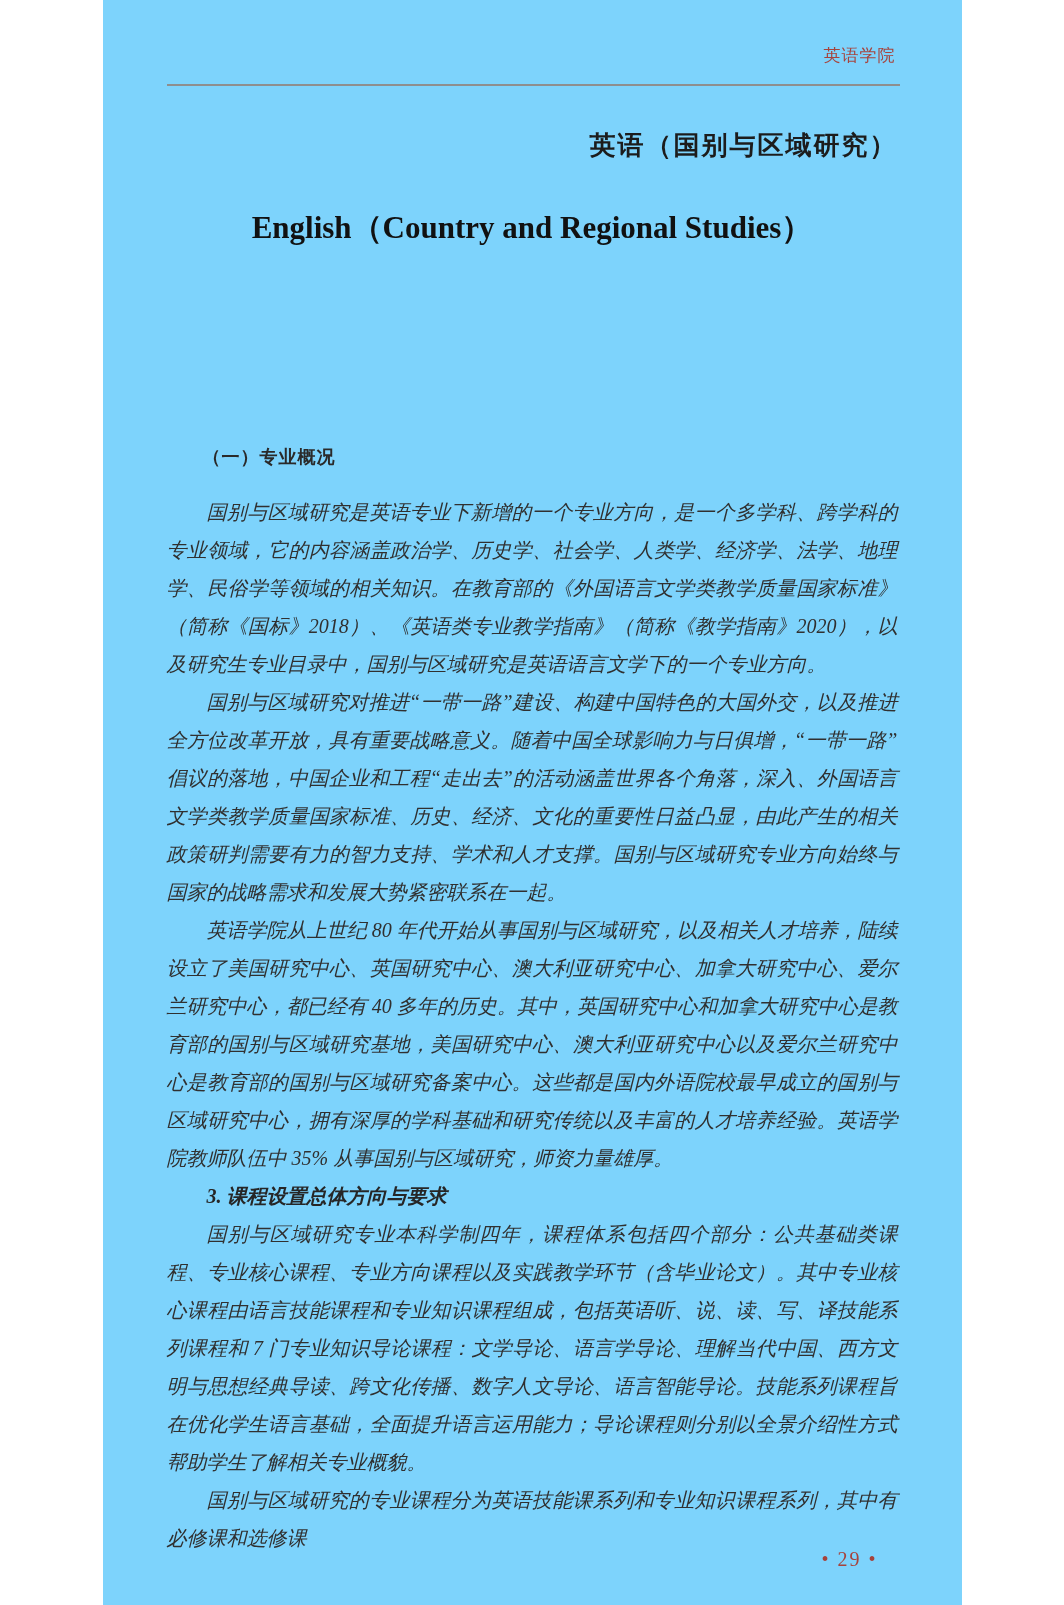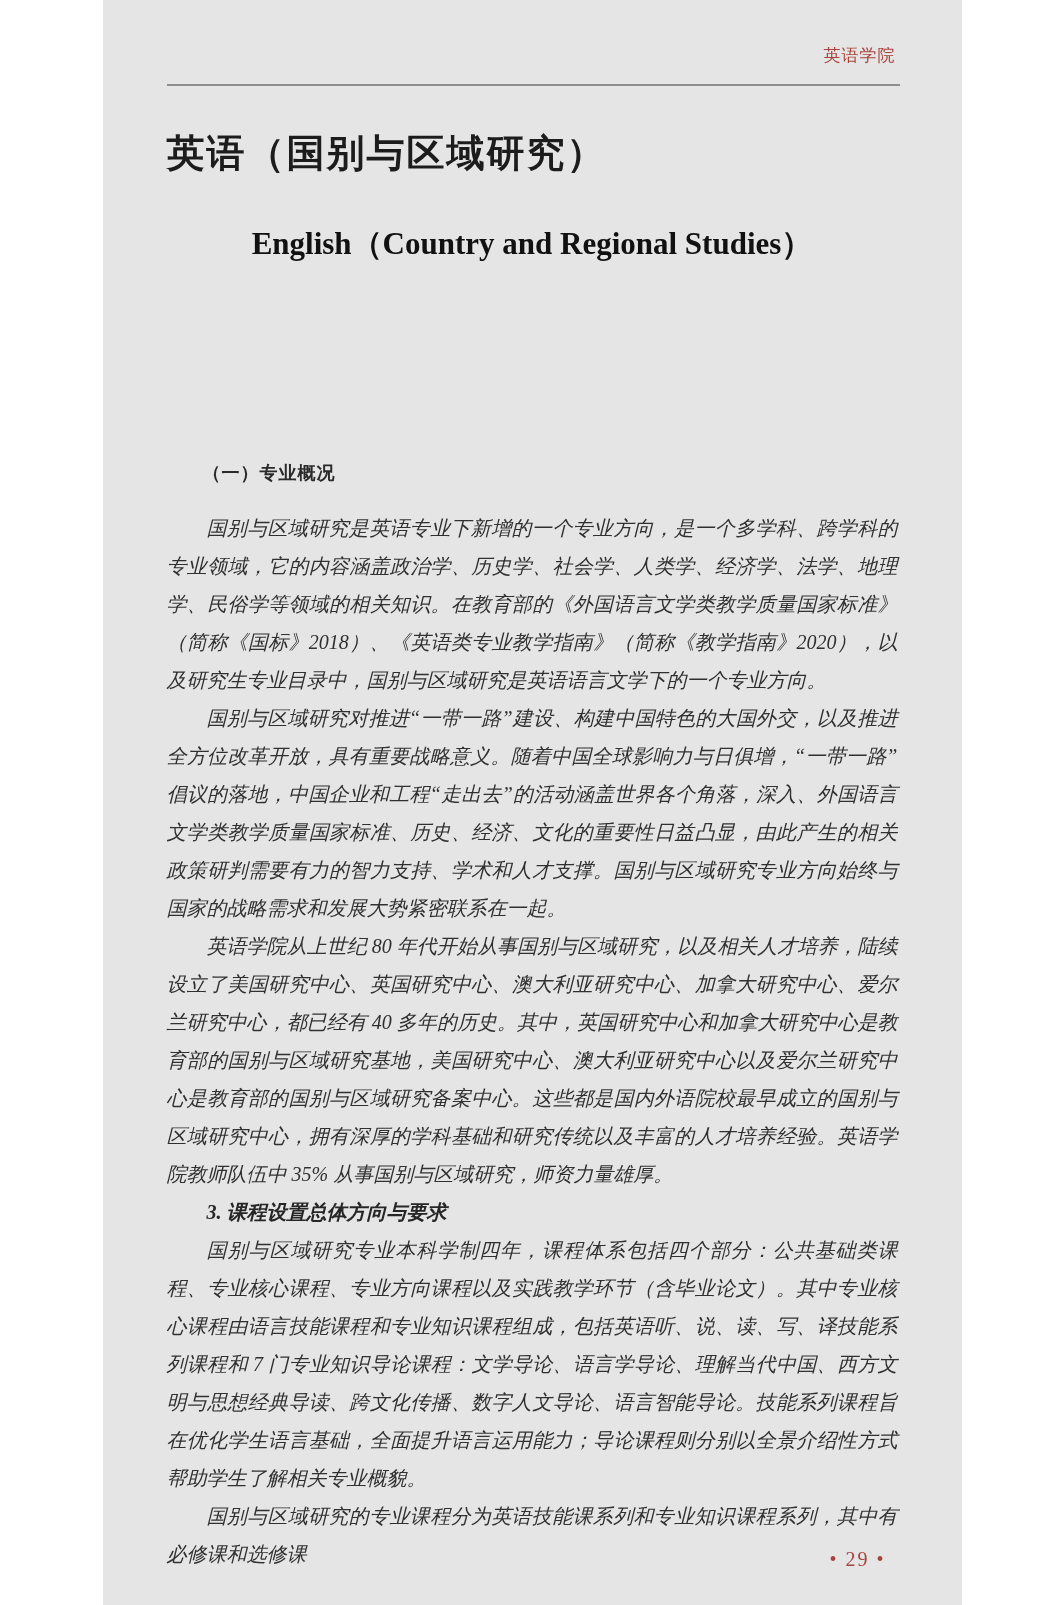--- a/index.html
+++ b/index.html
@@ -5,21 +5,21 @@
   html, body {
     margin: 0;
     padding: 0;
     background: #ffffff;
   }
   .page {
     position: relative;
     width: 859px;
     height: 1605px;
     margin: 0 auto;
-    background: #e5e5e5;
+    background: #7dd3fc;
     overflow: hidden;
     font-family: "Liberation Serif", serif;
     color: #303030;
   }
   .running-head {
     position: absolute;
     top: 44px;
     right: 66px;
     font-size: 17px;
     letter-spacing: 1px;
@@ -32,22 +32,22 @@
     left: 64px;
     right: 62px;
     height: 2px;
     background: #8e8e8e;
   }
   .doc {
     padding: 0 64px;
   }
   .title-zh {
     margin: 128px 0 0 0;
-    text-align: left;
-    font-size: 38px;
+    text-align: right;
+    font-size: 26px;
     font-weight: 700;
     letter-spacing: 2px;
     color: #1c1c1c;
     font-family: "DejaVu Sans", sans-serif;
   }
   .title-en {
     margin: 44px 0 0 0;
     text-align: center;
     font-size: 31px;
     font-weight: 700;
@@ -74,21 +74,21 @@
     font-style: italic;
   }
   .sub-heading {
     font-weight: 700;
     color: #262626;
     text-align: left;
   }
   .page-number {
     position: absolute;
     top: 1548px;
-    right: 76px;
+    right: 84px;
     font-size: 20px;
     letter-spacing: 2px;
     color: var(--accent, #a6433c);
     font-family: "Liberation Serif", serif;
   }
 </style>
 </head>
 <body>
 
 <div class="page">

